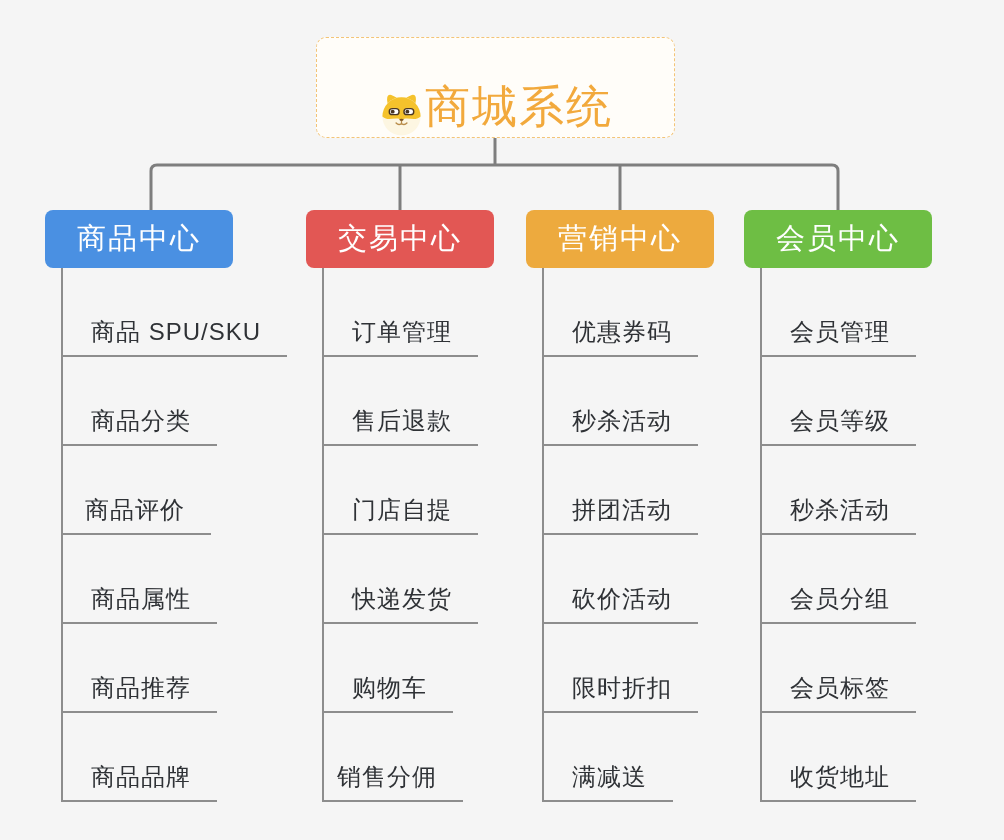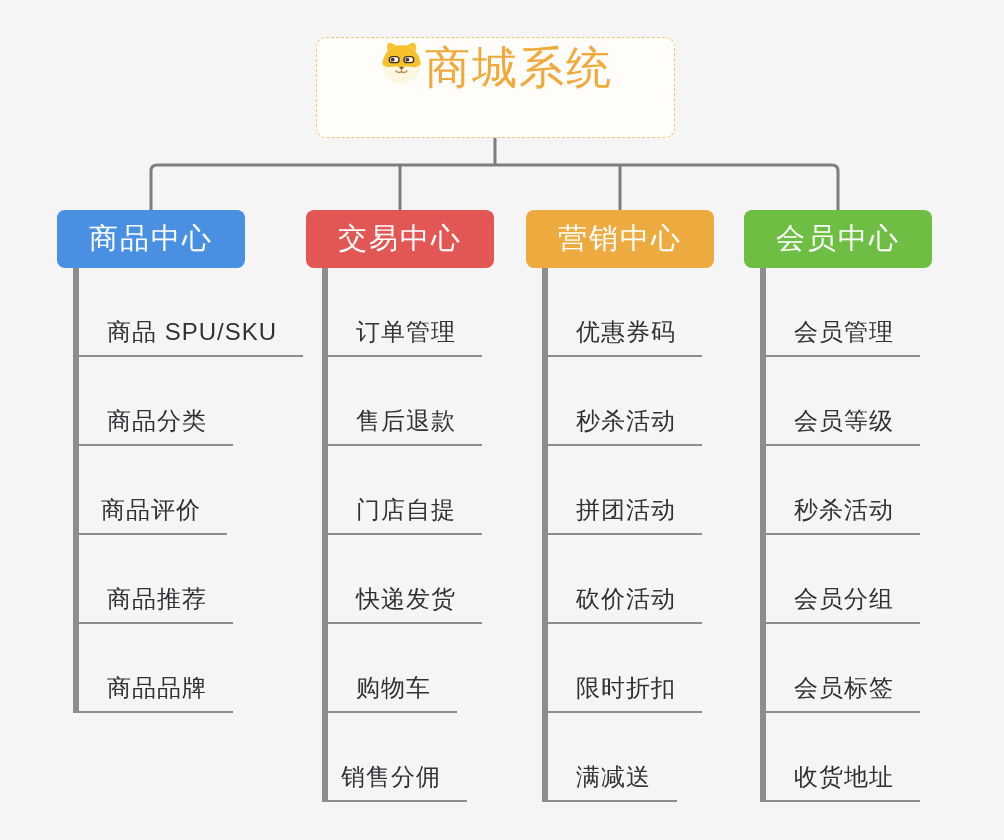--- a/index.html
+++ b/index.html
@@ -6,36 +6,36 @@
   .canvas{
     position:relative;width:1004px;height:840px;
     background:#f5f5f5;overflow:hidden;
     font-family:"Liberation Sans",sans-serif;
   }
   
   .root-node{
     position:absolute;left:316px;top:37px;width:359px;height:101px;
     box-sizing:border-box;background:#fffdf9;
     border:1px dashed #f3c477;border-radius:10px;
-    display:flex;align-items:flex-start;justify-content:center;
+    display:flex;align-items:flex-end;justify-content:center;
   }
   .logo{width:47px;height:47px;display:inline-flex;}
   .root-title{font-size:45px;letter-spacing:2px;color:#f2a93c;}
   
   .connectors{position:absolute;left:0;top:0;pointer-events:none;}
   
   .branch{position:absolute;top:210px;width:188px;}
   .branch-box{
     width:188px;height:58px;border-radius:8px;
     display:flex;align-items:center;justify-content:center;
     color:#ffffff;font-size:29px;letter-spacing:2px;
   }
   .children{
     position:absolute;left:16px;top:58px;
-    border-left:6px solid #0ea5e9;
+    border-left:2px solid #0ea5e9;
   }
   .child-item{height:89px;display:flex;align-items:flex-end;}
   .child-label{
     display:inline-block;white-space:nowrap;margin-left:-2px;
     padding:0 26px 7px 30px;
     border-bottom:2px solid #8d8d8d;
     font-size:24px;color:#2f3236;letter-spacing:1px;
   }
 </style>
 </head>
@@ -63,37 +63,40 @@
   </div>
 
   <svg class="connectors" width="1004" height="840">
     <path d="M495 138 L495 165" fill="none" stroke-width="3" stroke="#7e7e7e"></path>
     <path d="M151 210 L151 171 Q151 165 157 165 L832 165 Q838 165 838 171 L838 210" fill="none" stroke-width="3" stroke="#7e7e7e"></path>
     <path d="M400 165 L400 210" fill="none" stroke-width="3" stroke="#7e7e7e"></path>
     <path d="M620 165 L620 210" fill="none" stroke-width="3" stroke="#7e7e7e"></path>
   </svg>
 
   <div id="branches">
-    <div class="branch" style="left: 57px;">
+    <div class="branch" style="left: 45px;">
       <div class="branch-box" style="background: rgb(74, 144, 226);">
         <span class="branch-label">商品中心</span>
       </div>
       <div class="children" style="border-left-color: rgb(141, 141, 141);">
     <div class="child-item">
       <span class="child-label" style="border-bottom-color: rgb(141, 141, 141);">商品 SPU/SKU</span>
     </div>
 
     <div class="child-item">
       <span class="child-label" style="border-bottom-color: rgb(141, 141, 141);">商品分类</span>
     </div>
 
     <div class="child-item">
       <span class="child-label" style="border-bottom-color: rgb(141, 141, 141); padding-left: 24px;">商品评价</span>
     </div>
 
+    <div class="child-item">
+      <span class="child-label" style="border-bottom-color: rgb(141, 141, 141);">商品属性</span>
+    </div>
 
     <div class="child-item">
       <span class="child-label" style="border-bottom-color: rgb(141, 141, 141);">商品推荐</span>
     </div>
 
     <div class="child-item">
       <span class="child-label" style="border-bottom-color: rgb(141, 141, 141);">商品品牌</span>
     </div>
   </div>
     </div>

